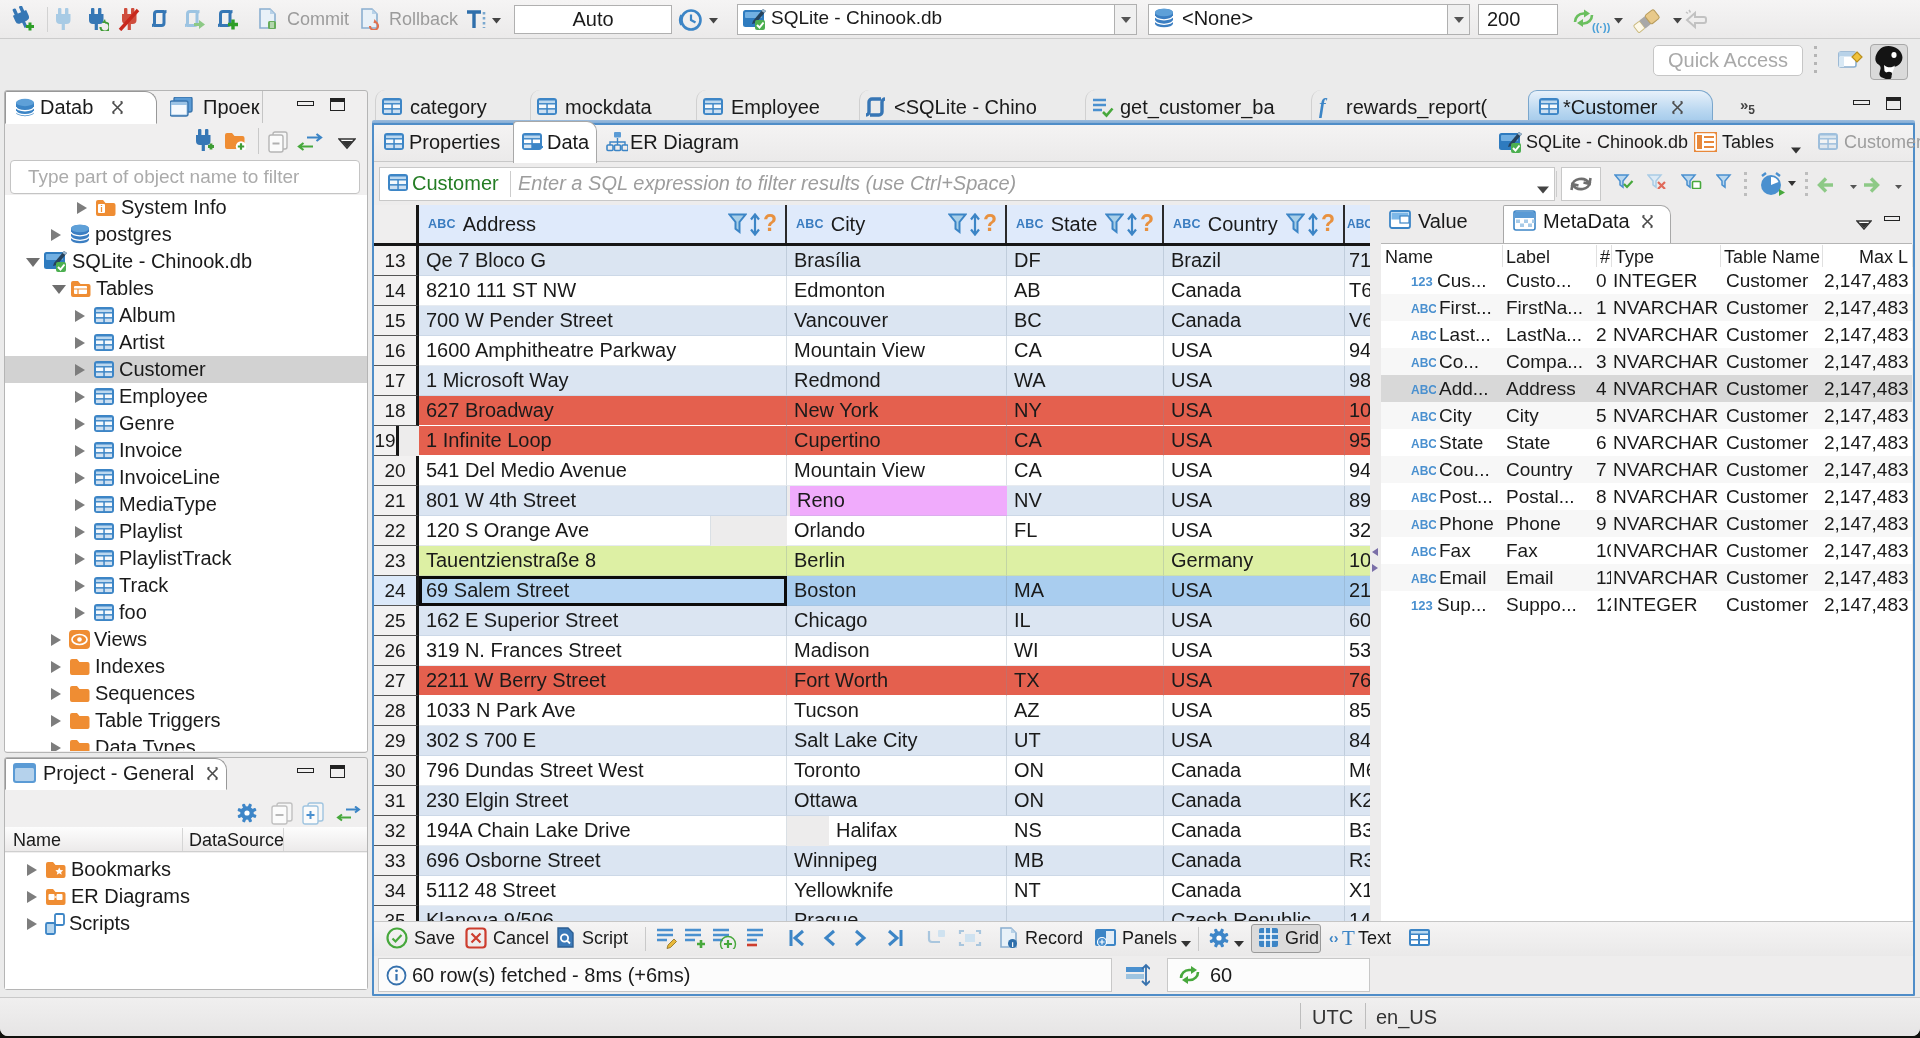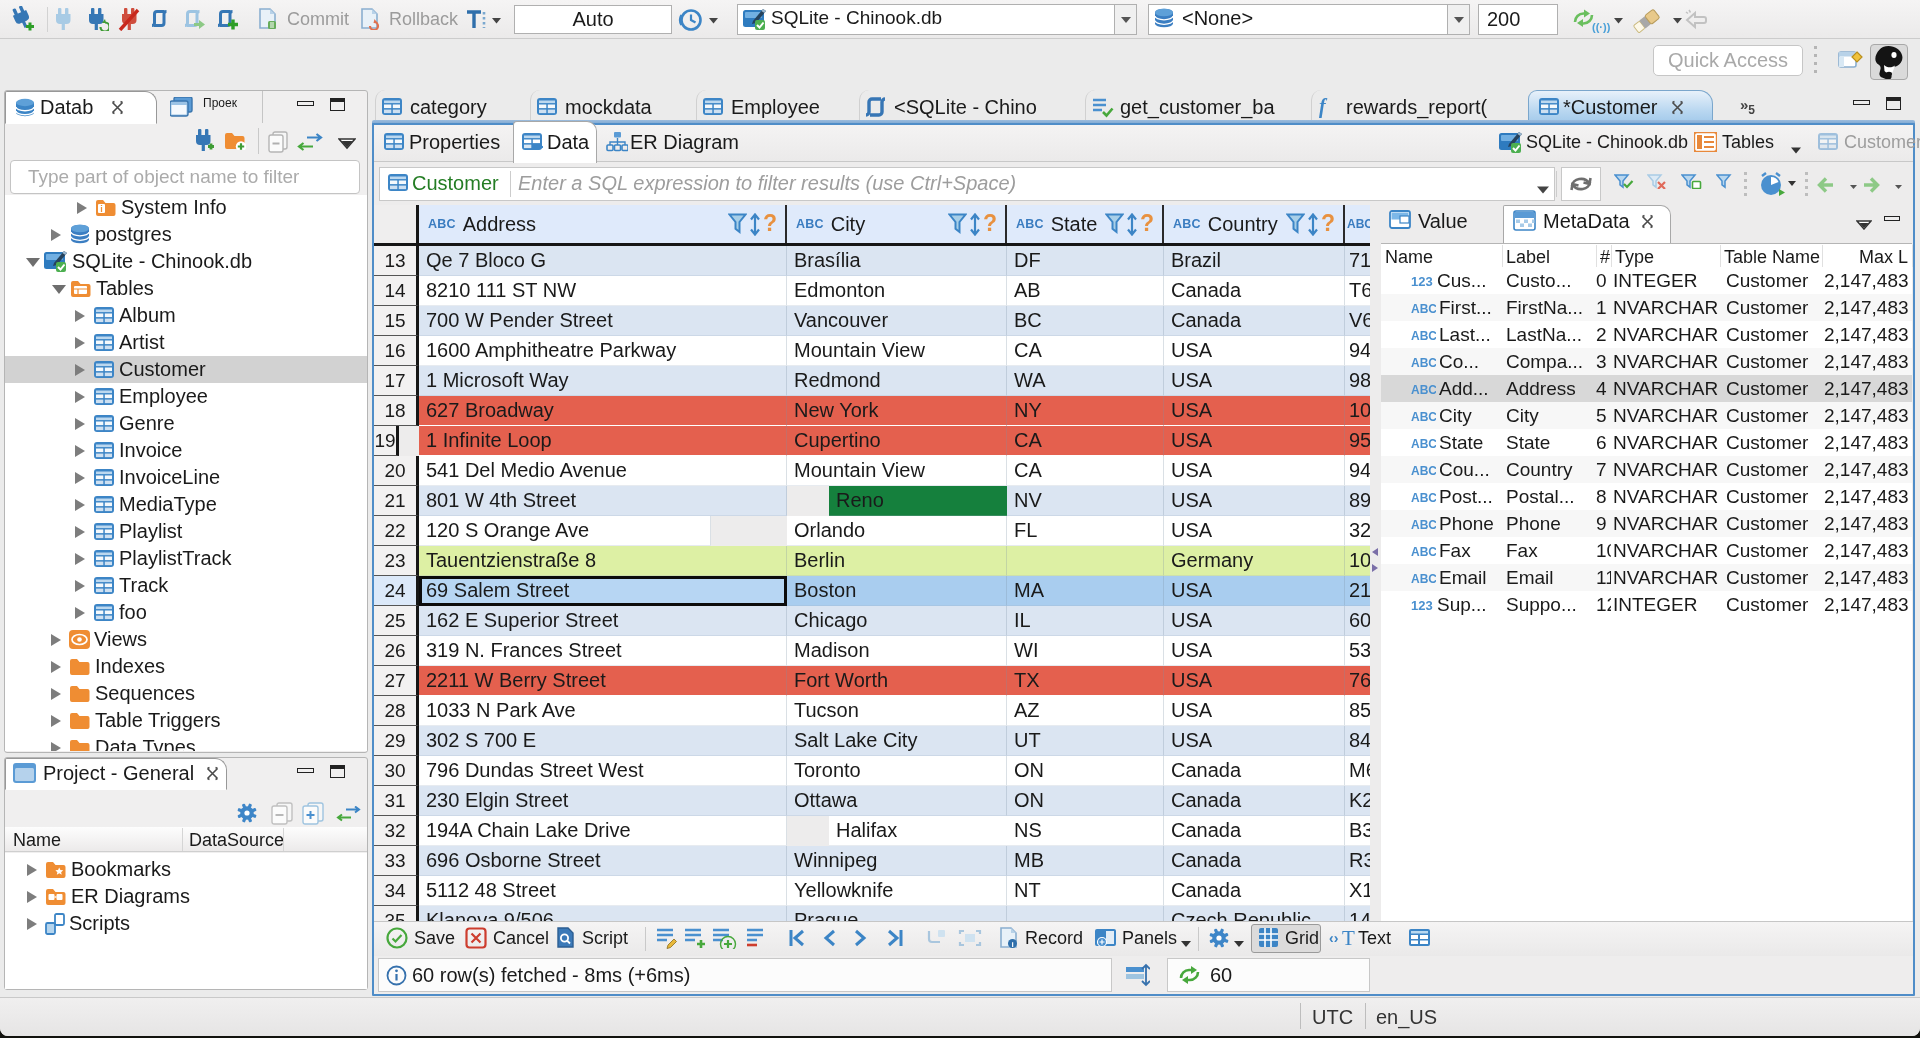--- a/index.html
+++ b/index.html
@@ -167,21 +167,21 @@
     </svg></div>
 <div class="a" style="left:40px;top:96px;font-size:20px">Datab</div>
 <div class="a" style="left:110px;top:100px"><svg width="15" height="15" viewBox="0 0 15 15">
       <path d="M2.5 2.5 L12.5 12.5 M12.5 2.5 L2.5 12.5 M2.5 2.5 L4.5 1.5 M12.5 2.5 l-2 -1 M2.5 12.5 l2 1 M12.5 12.5 l-2 1" fill="none" stroke="#4a4a4a" stroke-width="1.6"></path>
     </svg></div>
 <div class="a" style="left:170px;top:97px"><svg style="" width="24" height="20" viewBox="0 0 24 20">
       <rect x="4" y="0" width="18" height="15" rx="2" fill="#5b9bd5" stroke="#3a76ae" stroke-width="1.4"></rect>
       <rect x="0" y="4" width="18" height="15" rx="2" fill="#9cc3e5" stroke="#3a76ae" stroke-width="1.4"></rect>
       <rect x="1.5" y="8" width="15" height="9.5" fill="#fff" opacity=".9"></rect>
     </svg></div>
-<div class="a" style="left:203px;top:96px;font-size:12px">Проек</div>
+<div class="a" style="left:203px;top:96px;font-size:20px">Проек</div>
 <div class="a" style="left:262px;top:91px;width:1px;height:32px;background:#c5c5c5"></div>
 <div class="a" style="left:297px;top:101px;width:17px;height:5px;border:1.5px solid #222"></div>
 <div class="a" style="left:330px;top:98px;width:15px;height:13px;border:1.5px solid #222;border-top-width:4px"></div>
 <div class="a" style="left:5px;top:124px;width:362px;height:34px;background:#f0efef;border-bottom:0px"></div>
 <div class="a" style="left:192px;top:129px"><svg style="" width="24" height="23" viewBox="0 0 24 23">
       <rect x="6" y="0" width="3.4" height="7" rx="1" fill="#3677b5"></rect>
       <rect x="13" y="0" width="3.4" height="7" rx="1" fill="#3677b5"></rect>
       <path d="M4 6 h14.5 v6 a4 4 0 0 1 -4 4 h-6.5 a4 4 0 0 1 -4 -4 Z" fill="#3677b5"></path>
       <rect x="9.7" y="15" width="3.2" height="7" fill="#3677b5"></rect>
       <path d="M16 17.5 h6 M19 14.5 v6" stroke="#3f9c35" stroke-width="2.8"></path>
@@ -943,21 +943,21 @@
 <div class="a gc" style="left:1164px;top:426px;width:181px;background:#e4604e;border-bottom:1px solid #fff;">USA</div>
 <div class="a gc" style="left:1345px;top:426px;width:25px;background:#e4604e;border-bottom:1px solid #fff;padding-left:4px;border-right:none;">95</div>
 <div class="a" style="left:374px;top:456px;width:45px;height:30px;background:#f2f1f1;border-right:3px solid #161616;border-bottom:1px solid #555;font-size:19px;text-align:center;line-height:29px">20</div>
 <div class="a gc" style="left:419px;top:456px;width:368px;background:#ffffff;border-bottom:1px solid rgba(160,175,195,.25);">541 Del Medio Avenue</div>
 <div class="a gc" style="left:787px;top:456px;width:220px;background:#ffffff;border-bottom:1px solid rgba(160,175,195,.25);">Mountain View</div>
 <div class="a gc" style="left:1007px;top:456px;width:157px;background:#ffffff;border-bottom:1px solid rgba(160,175,195,.25);">CA</div>
 <div class="a gc" style="left:1164px;top:456px;width:181px;background:#ffffff;border-bottom:1px solid rgba(160,175,195,.25);">USA</div>
 <div class="a gc" style="left:1345px;top:456px;width:25px;background:#ffffff;border-bottom:1px solid rgba(160,175,195,.25);padding-left:4px;border-right:none;">94</div>
 <div class="a" style="left:374px;top:486px;width:45px;height:30px;background:#f2f1f1;border-right:3px solid #161616;border-bottom:1px solid #555;font-size:19px;text-align:center;line-height:29px">21</div>
 <div class="a gc" style="left:419px;top:486px;width:368px;background:#dbe5f2;border-bottom:1px solid rgba(160,175,195,.25);">801 W 4th Street</div>
-<div class="a gc" style="left:829px;top:486px;width:220px;background:#15803d;border-bottom:1px solid rgba(160,175,195,.25);">Reno</div>
+<div class="a gc" style="left:790px;top:486px;width:220px;background:#f0abfc;border-bottom:1px solid rgba(160,175,195,.25);">Reno</div>
 <div class="a gc" style="left:1007px;top:486px;width:157px;background:#dbe5f2;border-bottom:1px solid rgba(160,175,195,.25);">NV</div>
 <div class="a gc" style="left:1164px;top:486px;width:181px;background:#dbe5f2;border-bottom:1px solid rgba(160,175,195,.25);">USA</div>
 <div class="a gc" style="left:1345px;top:486px;width:25px;background:#dbe5f2;border-bottom:1px solid rgba(160,175,195,.25);padding-left:4px;border-right:none;">89</div>
 <div class="a" style="left:374px;top:516px;width:45px;height:30px;background:#f2f1f1;border-right:3px solid #161616;border-bottom:1px solid #555;font-size:19px;text-align:center;line-height:29px">22</div>
 <div class="a gc" style="left:419px;top:516px;width:292px;background:#ffffff;border-bottom:1px solid rgba(160,175,195,.25);">120 S Orange Ave</div>
 <div class="a gc" style="left:787px;top:516px;width:220px;background:#ffffff;border-bottom:1px solid rgba(160,175,195,.25);">Orlando</div>
 <div class="a gc" style="left:1007px;top:516px;width:157px;background:#ffffff;border-bottom:1px solid rgba(160,175,195,.25);">FL</div>
 <div class="a gc" style="left:1164px;top:516px;width:181px;background:#ffffff;border-bottom:1px solid rgba(160,175,195,.25);">USA</div>
 <div class="a gc" style="left:1345px;top:516px;width:25px;background:#ffffff;border-bottom:1px solid rgba(160,175,195,.25);padding-left:4px;border-right:none;">32</div>
 <div class="a" style="left:374px;top:546px;width:45px;height:30px;background:#f2f1f1;border-right:3px solid #161616;border-bottom:1px solid #555;font-size:19px;text-align:center;line-height:29px">23</div>

